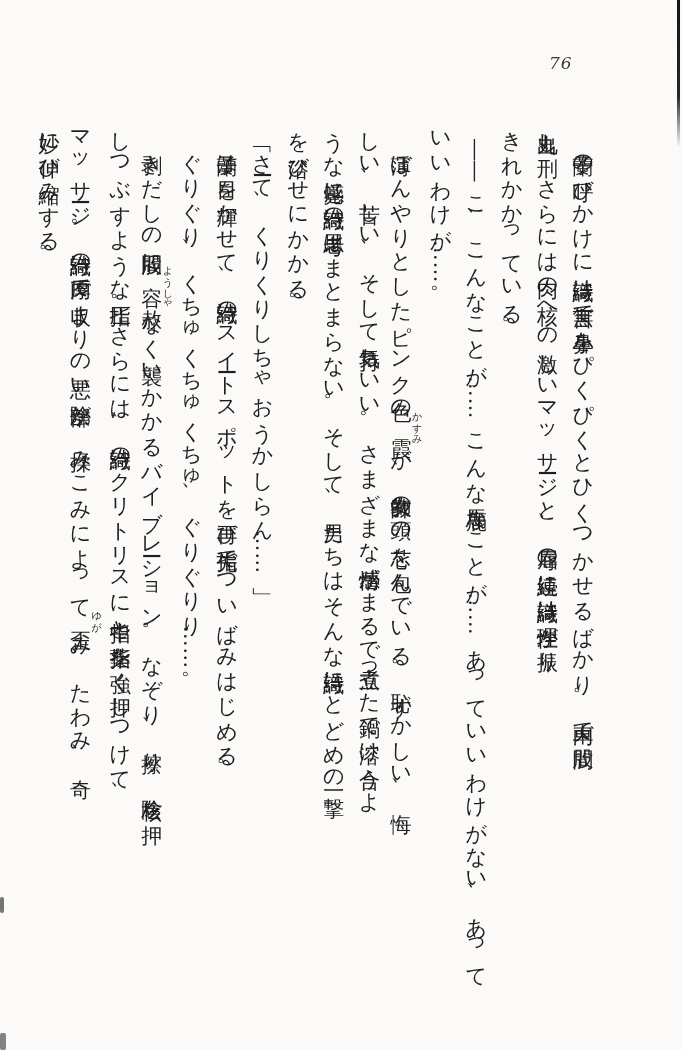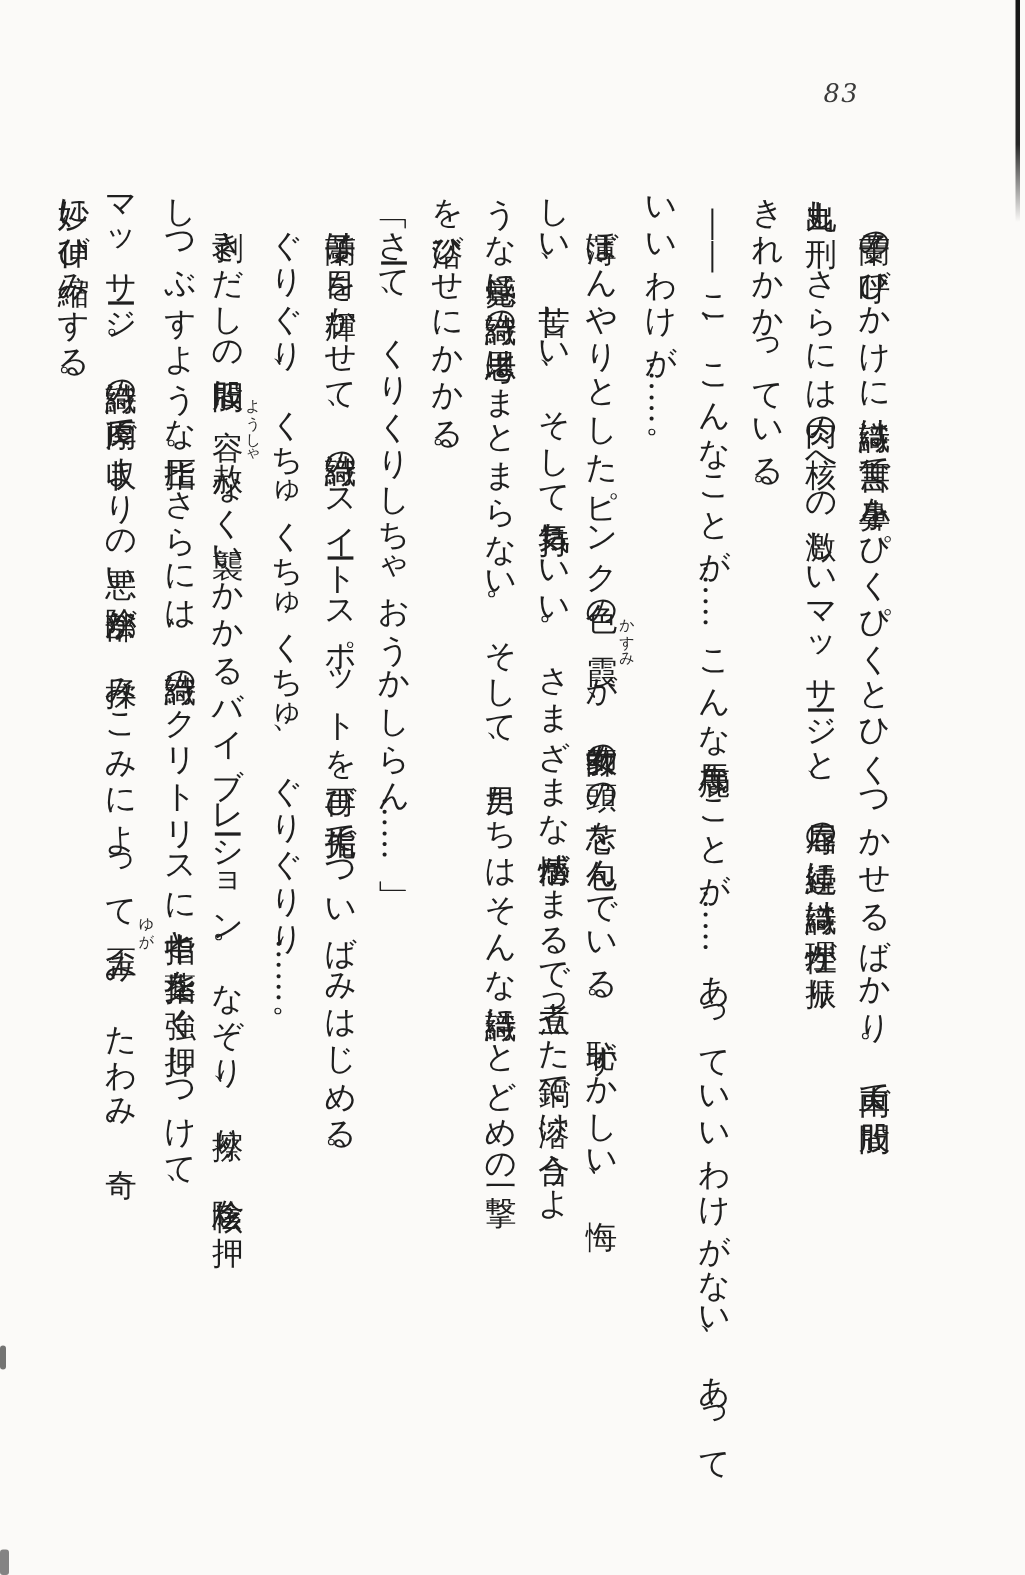--- a/index.html
+++ b/index.html
@@ -88,21 +88,21 @@
     height: 17px;
     background: #444444;
     opacity: 0.65;
     border-radius: 2px;
   }
 </style>
 </head>
 <body style="background: rgb(251, 250, 248);">
 
 <div class="page" style="background: rgb(251, 250, 248);">
-  <div class="page-number" style="color: rgb(58, 58, 58);">83</div>
+  <div class="page-number" style="color: rgb(58, 58, 58);">76</div>
 
   <div class="text-block" style="color: rgb(31, 31, 31);">
       <div class="t-col" style="right: 0px; padding-top: 22px;">蘭子の呼びかけに詩織は無言で小鼻をぴくぴくとひくつかせるばかり。車内で股間</div>
       <div class="t-col" style="right: 35.6px;">丸出し刑、さらには肉の核への激しいマッサージと、屈辱の連続に詩織は理性が振り</div>
       <div class="t-col" style="right: 71.2px;">きれかかっている。</div>
       <div class="t-col" style="right: 106.8px; padding-top: 22px;">――こ、こんなことが……こんな馬鹿なことが……あっていいわけがない、あって</div>
       <div class="t-col" style="right: 142.4px;">いいわけが……。</div>
       <div class="t-col" style="right: 178px; padding-top: 22px;">薄ぼんやりとしたピンク色の<ruby>霞<rt>かすみ</rt></ruby>が、女教師の頭の芯を包んでいる。恥ずかしい、悔</div>
       <div class="t-col" style="right: 213.6px;">しい、苦しい、そして気持ちいい。さまざまな感情がまるで煮立った鍋で溶け合うよ</div>
       <div class="t-col" style="right: 249.2px;">うな感覚に詩織の思考はまとまらない。そして、男たちはそんな詩織にとどめの一撃</div>

